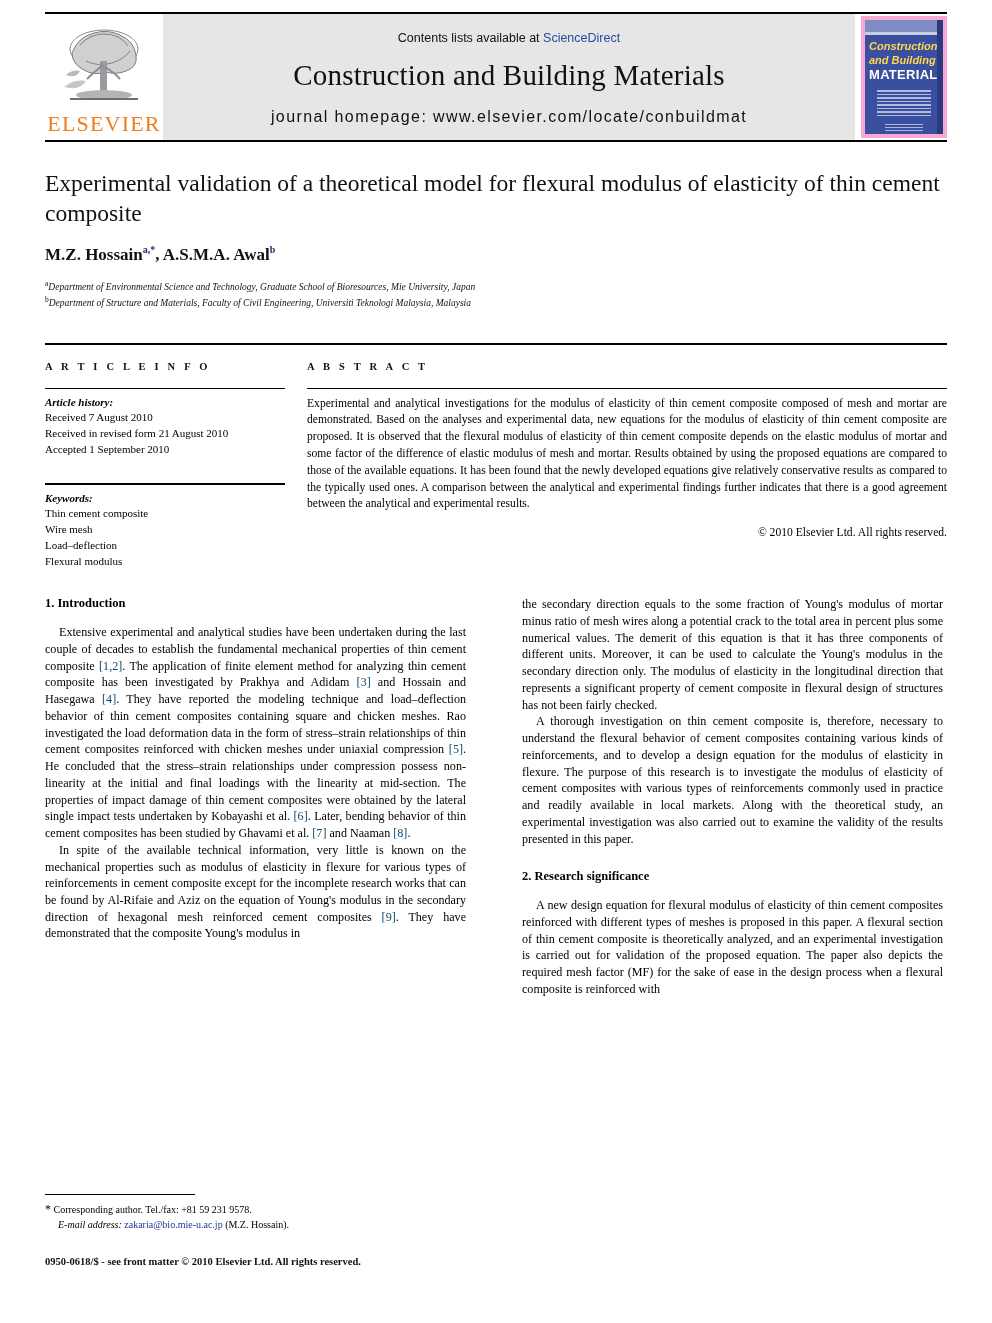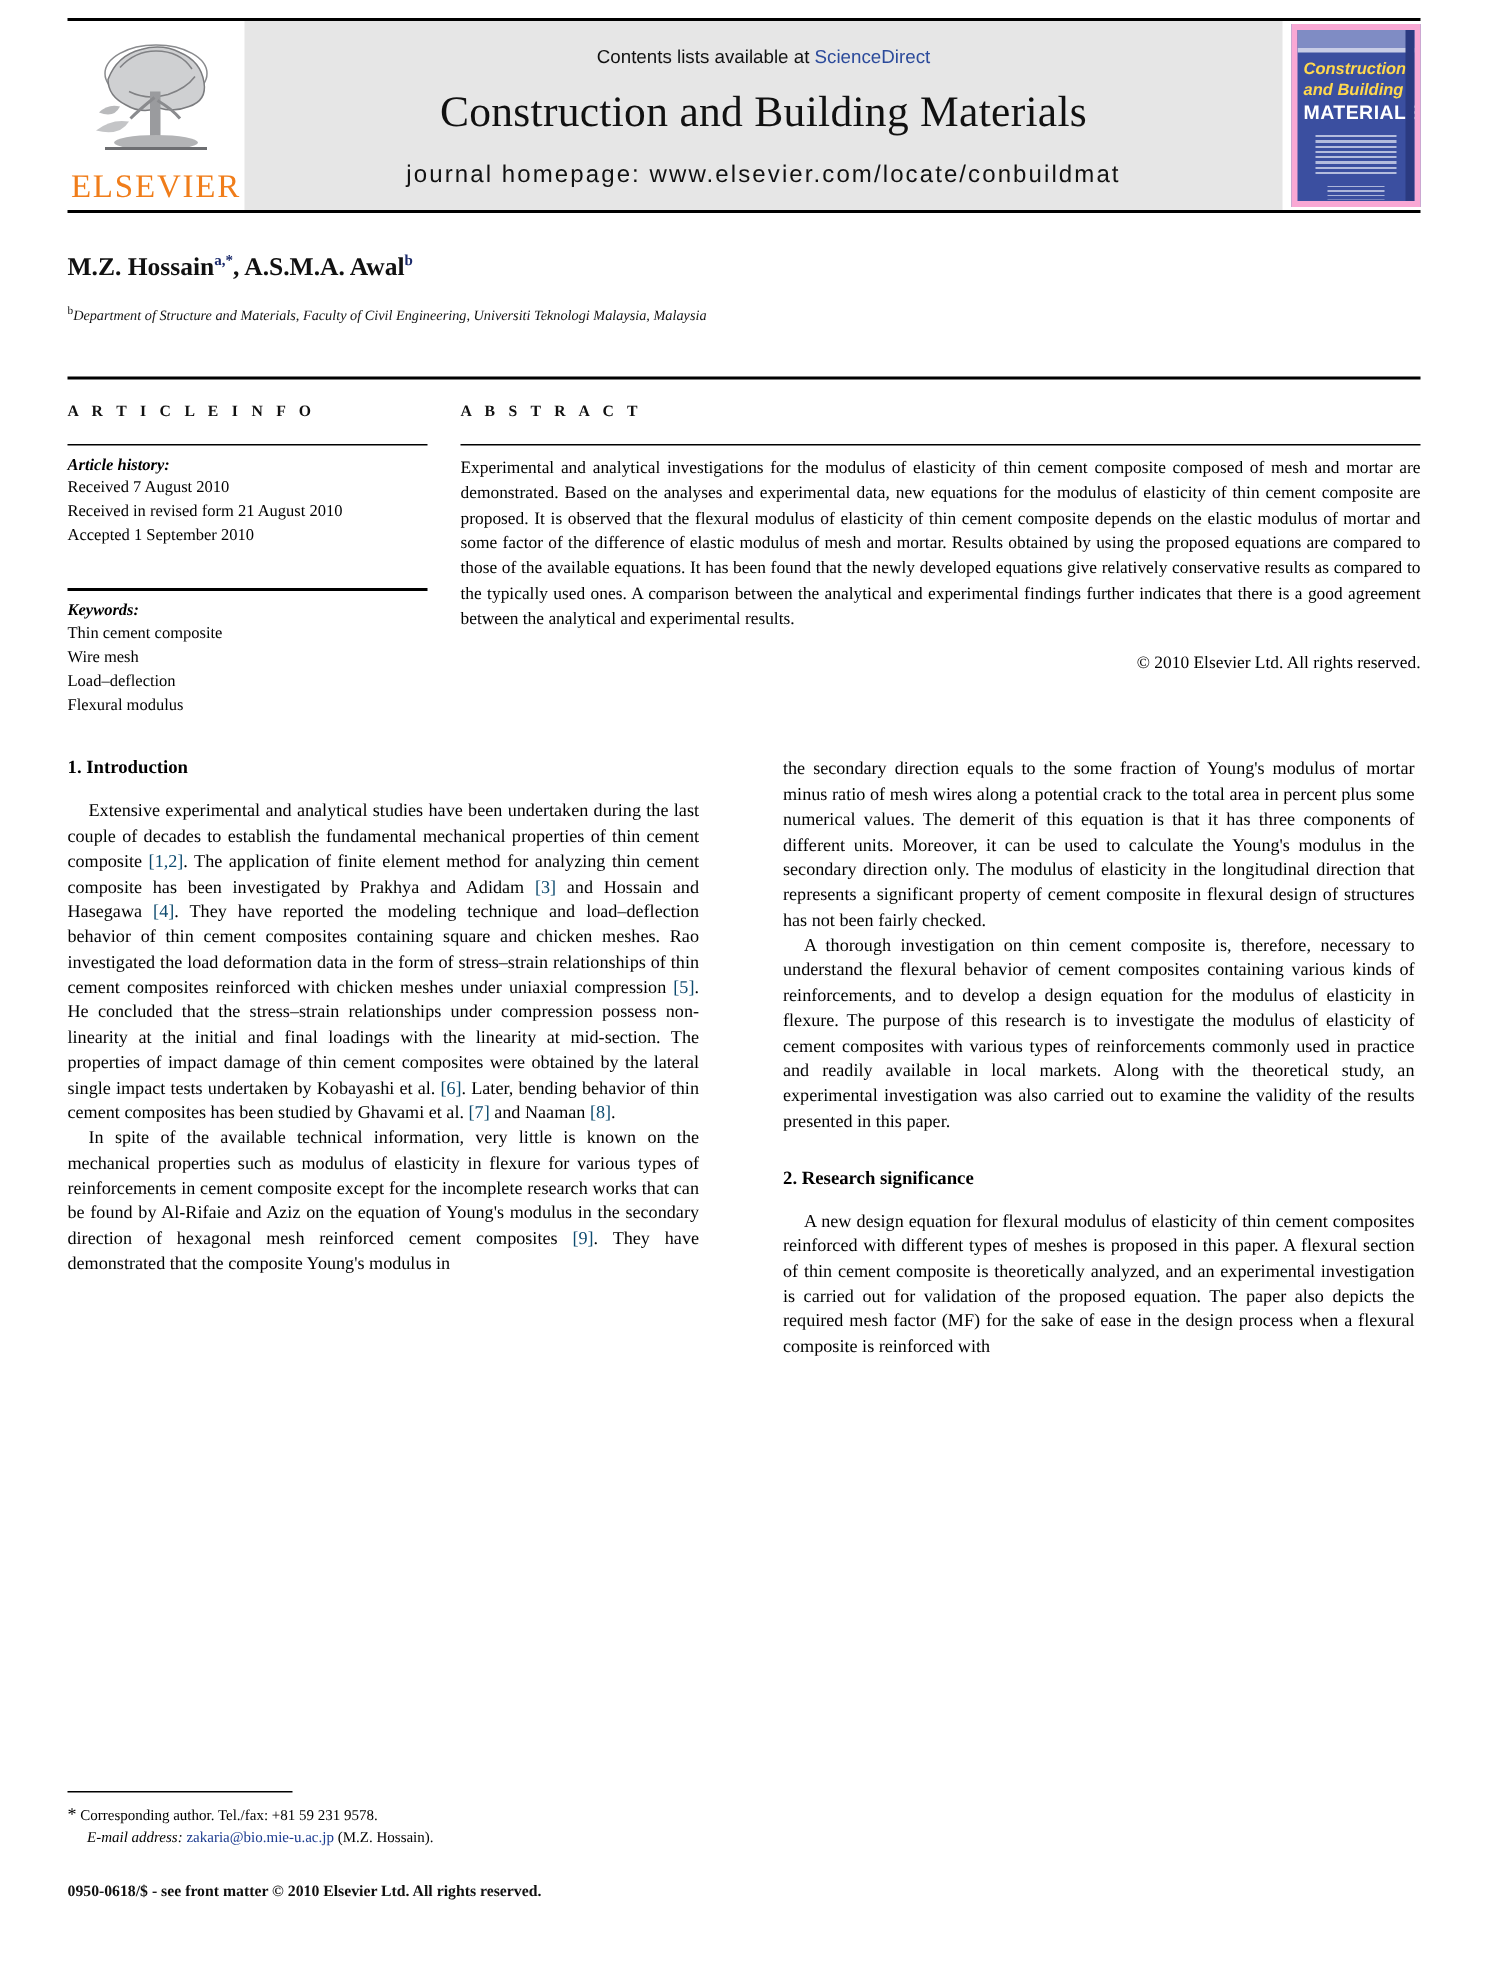--- a/index.html
+++ b/index.html
@@ -294,23 +294,27 @@
         <div class="cv-txt cv-t3">MATERIALS</div>
         <div class="cv-block"></div>
         <div class="cv-block2"></div>
         <div class="cv-side"></div>
       </div>
     </div>
   </div>
   <div class="masthead-rule"></div>
 
   <div class="titleblock">
+    <h1 class="paper-title">Experimental validation of a theoretical model for flexural modulus of elasticity of thin cement composite</h1>
     <div class="authors">
       <span>M.Z. Hossain<sup>a,*</sup>, A.S.M.A. Awal<sup>b</sup></span>
     </div>
+    <p class="affil">
+      <sup>a</sup><span>Department of Environmental Science and Technology, Graduate School of Bioresources, Mie University, Japan</span>
+    </p>
     <p class="affil">
       <sup>b</sup><span>Department of Structure and Materials, Faculty of Civil Engineering, Universiti Teknologi Malaysia, Malaysia</span>
     </p>
   </div>
 
   <div class="infoblock">
     <div class="col-info">
       <div class="sect-label">A R T I C L E    I N F O</div>
       <div class="thin-rule"></div>
       <div class="info-head">Article history:</div>

